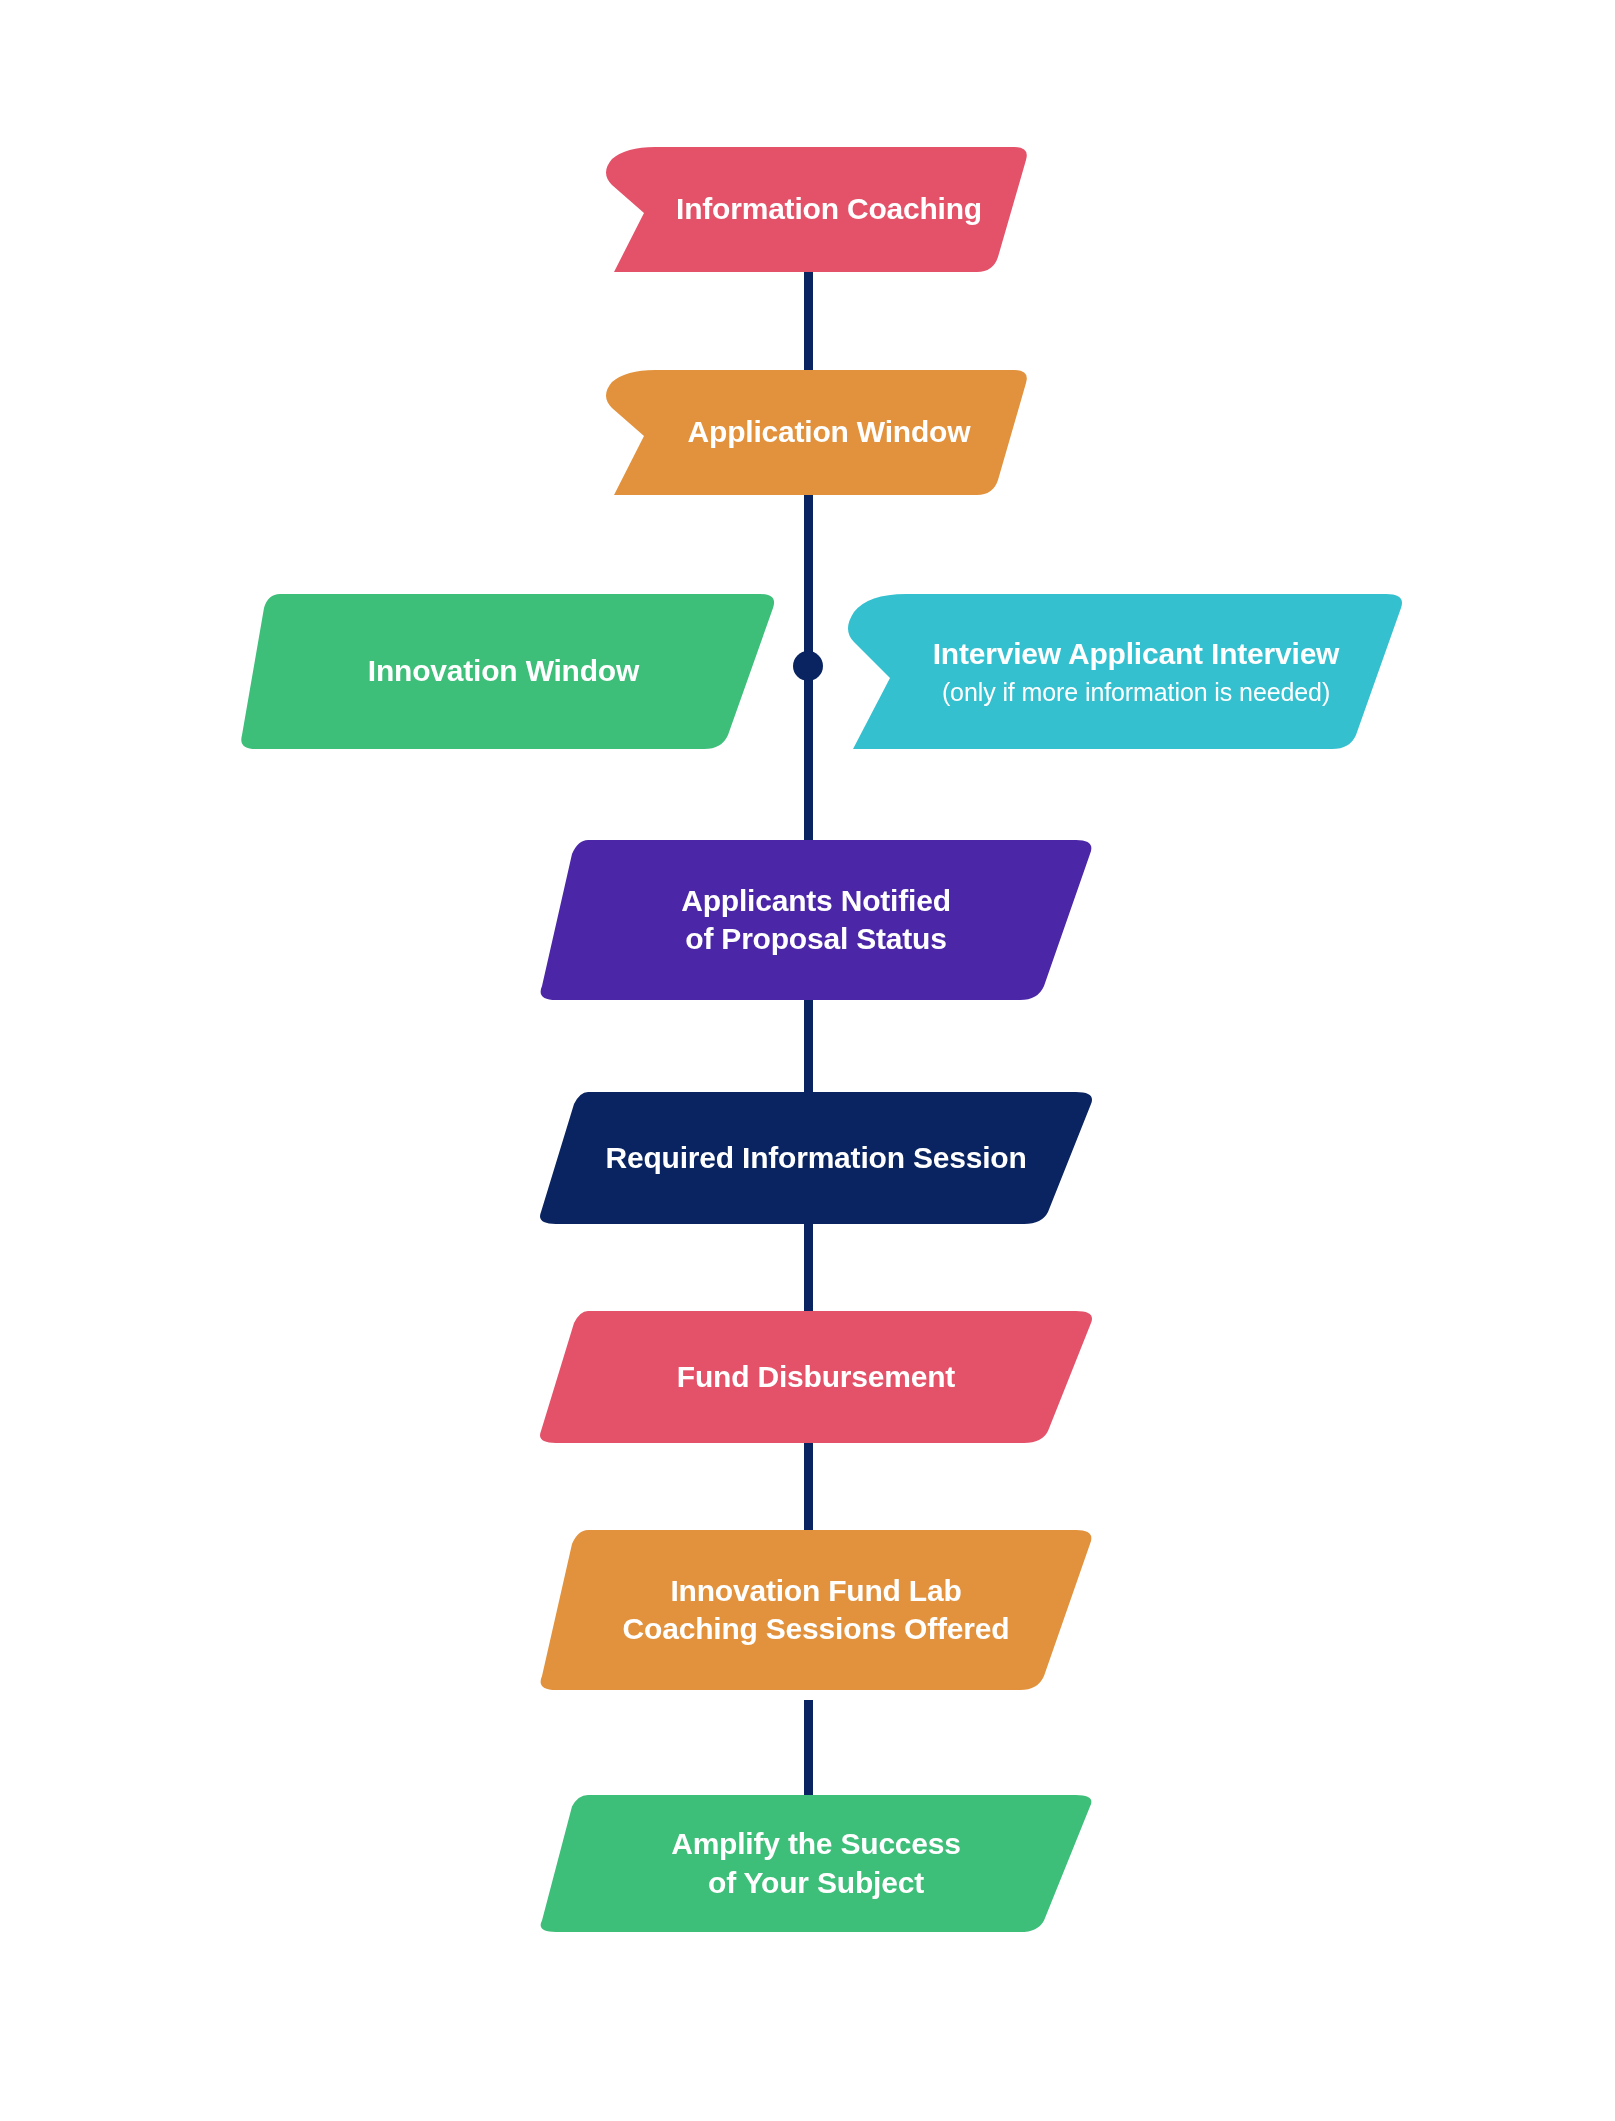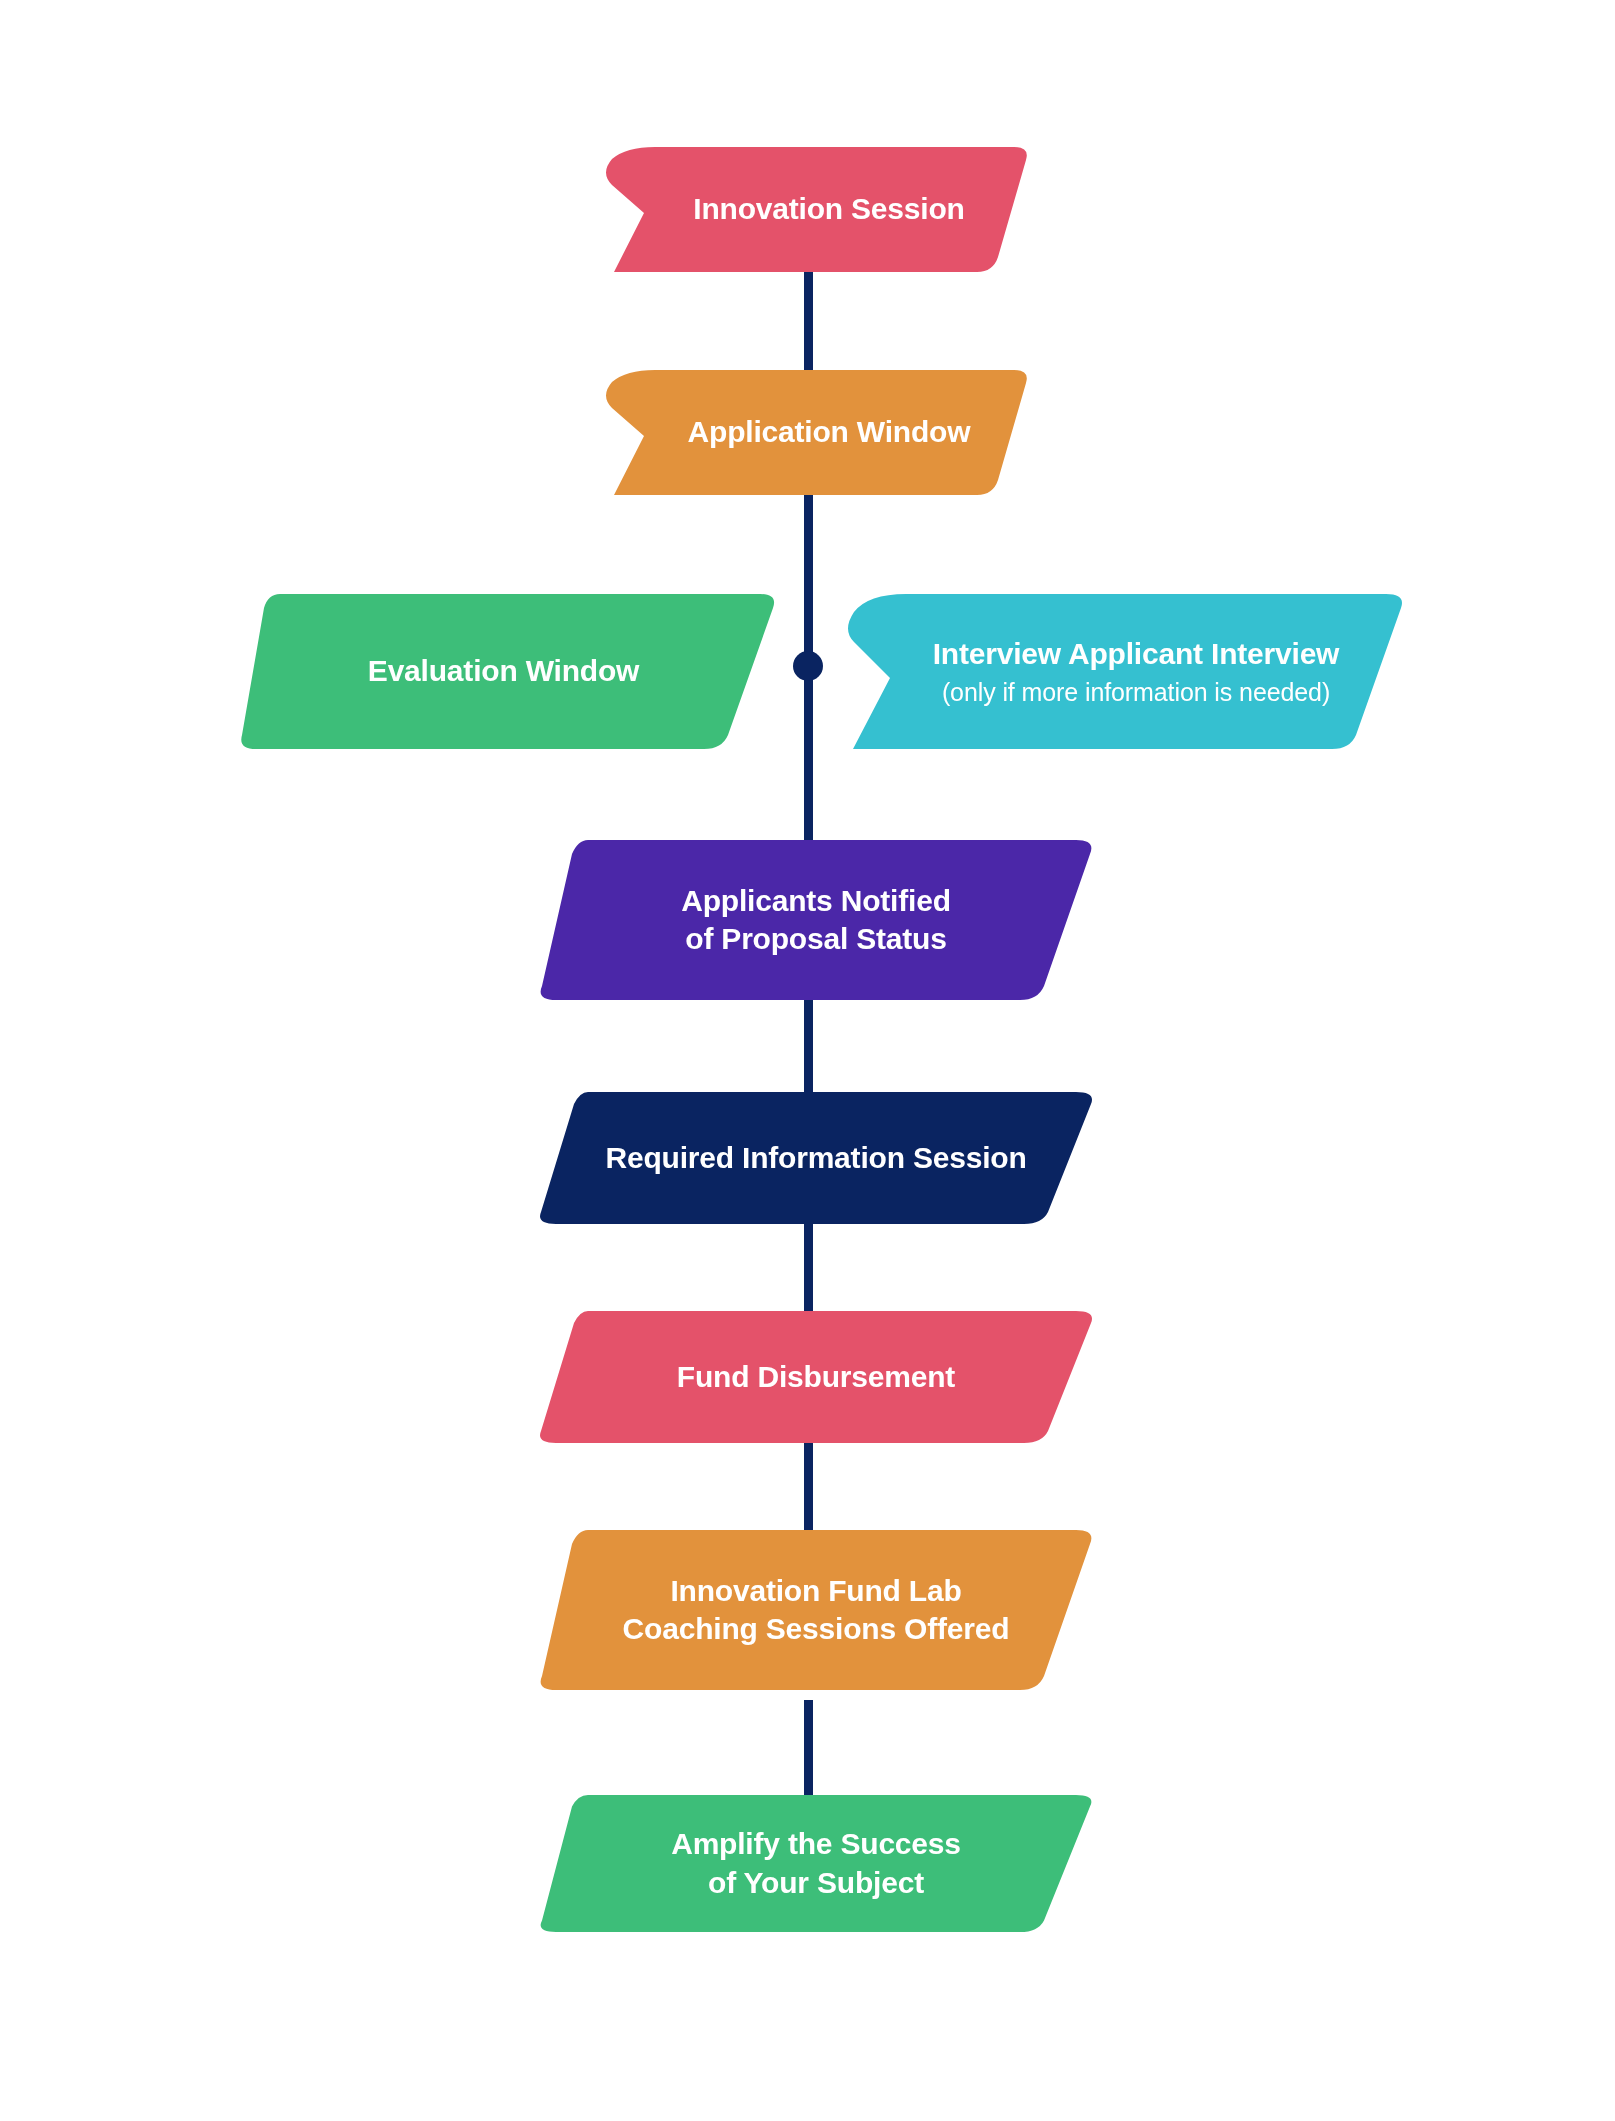--- a/index.html
+++ b/index.html
@@ -86,39 +86,39 @@
   <div class="spine" style="top:1215px;height:100px;"></div>
   <div class="spine" style="top:1434px;height:100px;"></div>
   <div class="spine" style="top:1700px;height:100px;"></div>
   <div class="spine-dot" style="top:651px;"></div>
 
   <div class="node" style="left:600px; top:147px; width:430px; height:125px;">
     <svg class="ribbon" viewBox="0 0 430 125" preserveAspectRatio="none">
       <path d="M 55 0 L 414 0 Q 430 0 426 13 L 398 110 Q 393 125 377 125 L 14 125 L 44 66 L 12 38 Q 0 26 12 12 Q 26 0 55 0 Z" fill="#E4526A"></path>
     </svg>
     <div class="label label-shift-r">
-      <span class="t1">Innovation Session</span>
+      <span class="t1">Information Coaching</span>
     </div>
   </div>
 
   <div class="node" style="left:600px; top:370px; width:430px; height:125px;">
     <svg class="ribbon" viewBox="0 0 430 125" preserveAspectRatio="none">
       <path d="M 55 0 L 414 0 Q 430 0 426 13 L 398 110 Q 393 125 377 125 L 14 125 L 44 66 L 12 38 Q 0 26 12 12 Q 26 0 55 0 Z" fill="#E2923C"></path>
     </svg>
     <div class="label label-shift-r">
       <span class="t1">Application Window</span>
     </div>
   </div>
 
   <div class="node" style="left:238px; top:594px; width:555px; height:155px;">
     <svg class="ribbon" viewBox="0 0 555 155" preserveAspectRatio="none">
       <path d="M 42 0 L 522 0 Q 540 0 535 14 L 490 141 Q 484 155 466 155 L 18 155 Q 0 155 4 141 L 26 14 Q 30 0 42 0 Z" fill="#3DBE79"></path>
     </svg>
     <div class="label label-shift-l">
-      <span class="t1">Evaluation Window</span>
+      <span class="t1">Innovation Window</span>
     </div>
   </div>
 
   <div class="node" style="left:838px; top:594px; width:568px; height:155px;">
     <svg class="ribbon" viewBox="0 0 568 155" preserveAspectRatio="none">
       <path d="M 68 0 L 548 0 Q 568 0 563 14 L 518 141 Q 512 155 494 155 L 15 155 L 52 84 L 16 48 Q 4 36 16 18 Q 30 0 68 0 Z" fill="#35C0D0"></path>
     </svg>
     <div class="label label-shift-r">
       <span class="t1">Interview Applicant Interview</span>
       <span class="t2">(only if more information is needed)</span>

